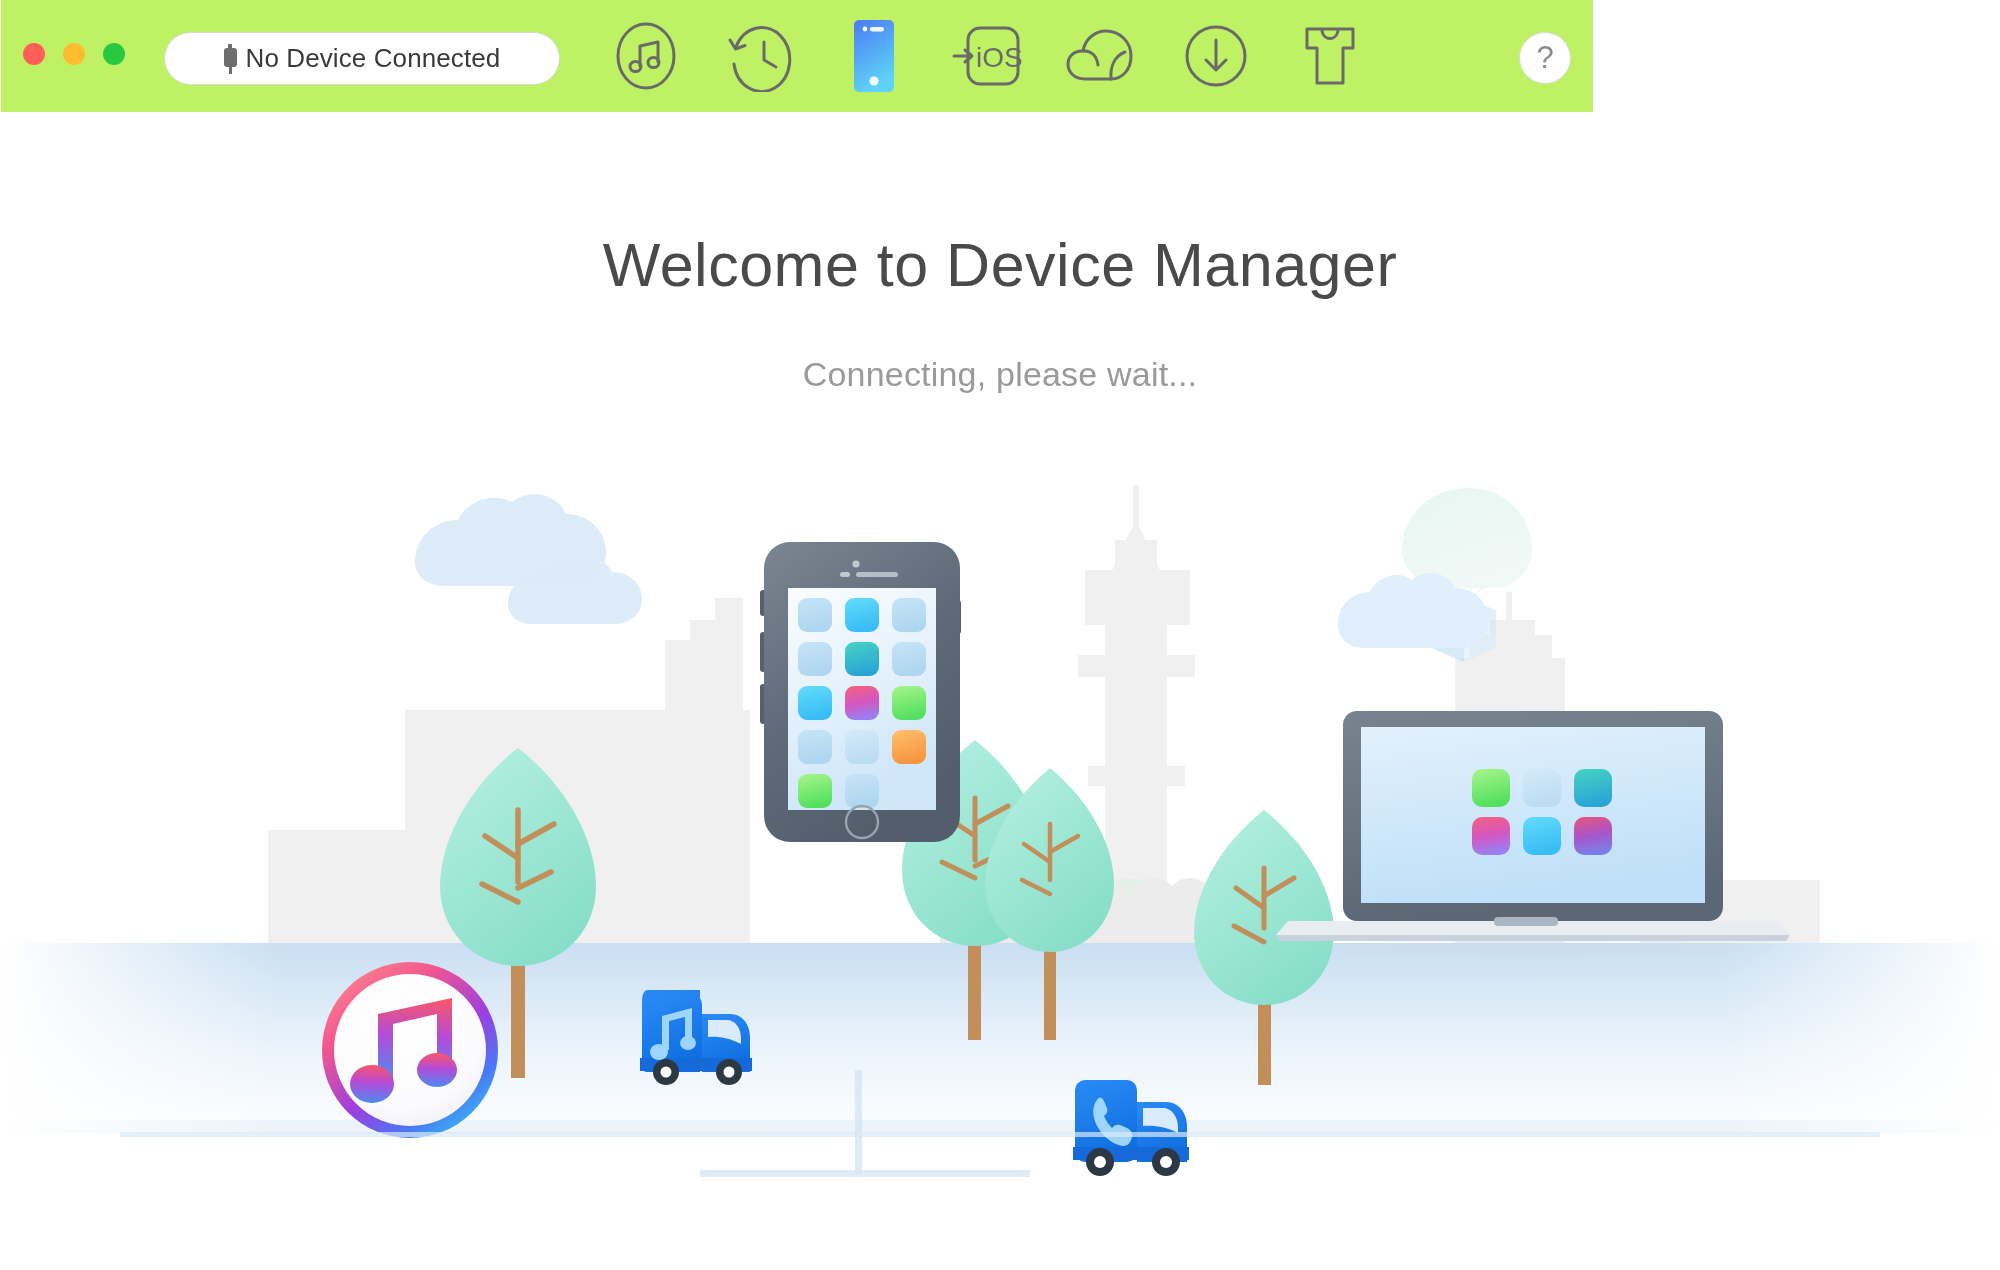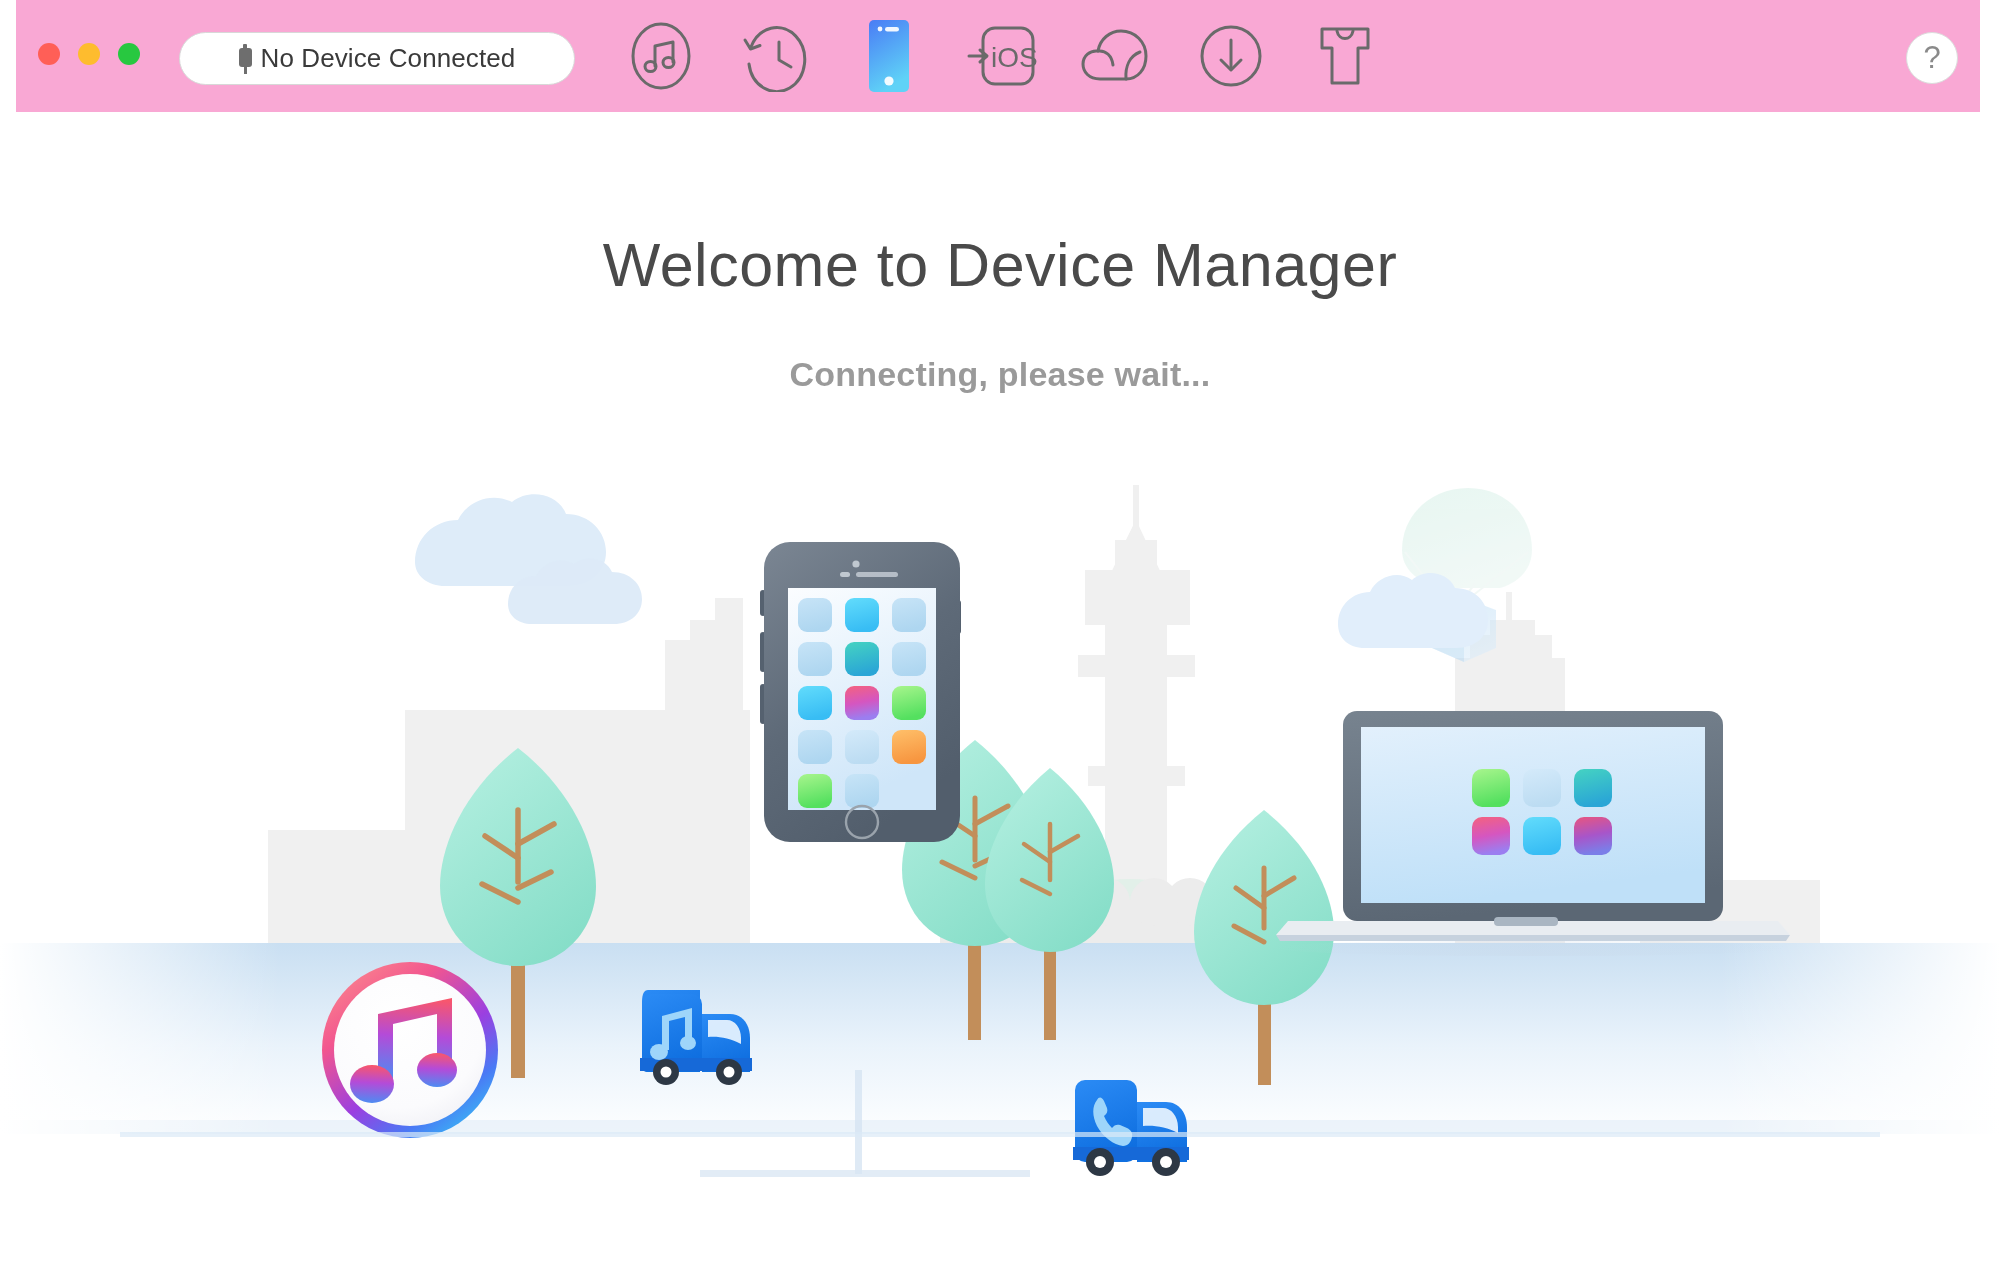--- a/index.html
+++ b/index.html
@@ -19,24 +19,24 @@
     position: relative;
     width: 2000px;
     height: 1270px;
     background: #ffffff;
     overflow: hidden;
   }
 
   
   .titlebar {
     position: absolute;
-    left: 16px; top: 0;
-    width: 1964px;
+    left: 1px; top: 0;
+    width: 1592px;
     height: 112px;
-    background: #f9a8d4;
+    background: #bef264;
   }
 
   .traffic-lights {
     position: absolute;
     left: 22px;
     top: 43px;
     display: flex;
     gap: 18px;
   }
   .light {
@@ -152,21 +152,21 @@
     letter-spacing: 0.5px;
     white-space: nowrap;
   }
   .welcome-sub {
     position: absolute;
     left: 0;
     top: 355px;
     width: 2000px;
     text-align: center;
     font-size: 34px;
-    font-weight: 700;
+    font-weight: 400;
     color: #9a9a9a;
     letter-spacing: 0.2px;
     white-space: nowrap;
   }
 
   
   .illustration {
     position: absolute;
     left: 0;
     top: 480px;

